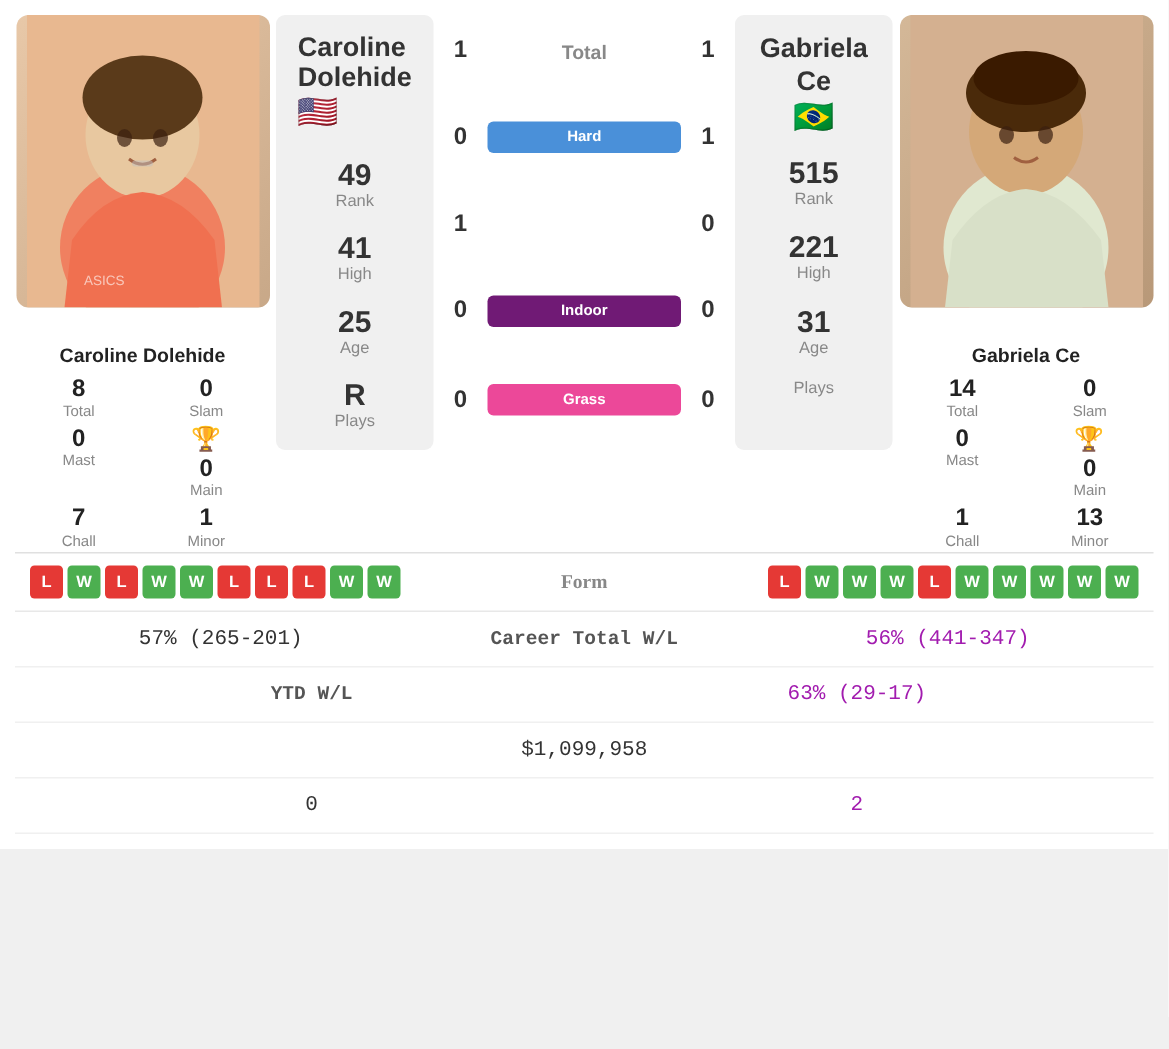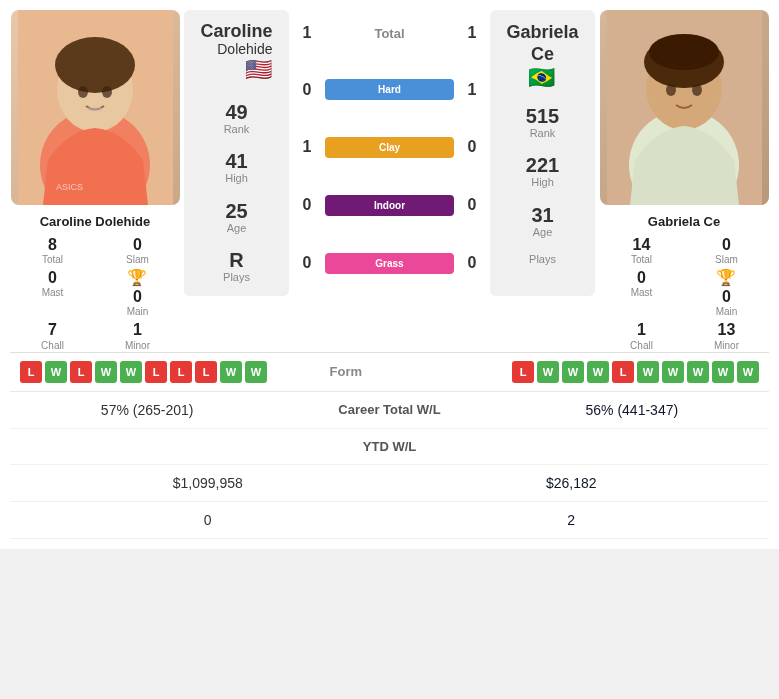--- a/index.html
+++ b/index.html
@@ -14,21 +14,21 @@
     .main-container {
       background: #fff;
       width: 779px;
       padding: 10px;
     }
 
     .player-name-label {
       font-size: 13px;
       font-weight: bold;
       text-align: right;
-      margin-top: 9px;
+      margin-top: 24px;
       color: #222;
     }
 
     .player-stats-grid {
       display: grid;
       grid-template-columns: 1fr 1fr;
       gap: 2px 8px;
       margin-top: 6px;
       width: 100%;
       padding: 0 4px;
@@ -121,24 +121,26 @@
     }
 
     .form-badges-right {
       display: flex;
       gap: 3px;
       flex: 1;
       justify-content: flex-end;
     }
 
     .form-label {
+      text-align: center;
       font-size: 13px;
       color: #888;
       width: 120px;
       font-weight: bold;
+      font-family: Liberation Serif, serif;
     }
 
     .form-badge {
       width: 22px;
       height: 22px;
       border-radius: 3px;
       display: flex;
       align-items: center;
       justify-content: center;
       color: #fff;
@@ -152,20 +154,21 @@
     
     .stats-section {
       border-top: 1px solid #e8e8e8;
     }
 
     .stats-row {
       display: flex;
       align-items: center;
       padding: 10px 16px;
       border-bottom: 1px solid #f0f0f0;
+      font-family: Liberation Mono, monospace;
     }
 
     .stats-row-label {
       flex: 1;
       text-align: center;
       font-size: 13px;
       font-weight: bold;
       color: #555;
     }
 
@@ -173,21 +176,21 @@
       flex: 1;
       text-align: center;
       font-size: 14px;
       color: #333;
     }
 
     .stats-row-value-right {
       flex: 1;
       text-align: center;
       font-size: 14px;
-      color: #0f172a;
+      color: #a21caf;
     }
 
     .player-photo-wrapper {
       position: relative;
       width: 169px;
       height: 195px;
       border-radius: 8px;
       overflow: hidden;
       background: linear-gradient(135deg, #e8c8a8 0%, #c8a888 100%);
       display: flex;
@@ -321,23 +324,23 @@
           <div class="stat-value">1</div>
           <div class="stat-label">Minor</div>
         </div>
       </div>
     </div>
 
     <div class="center-mid-section">
 
       <div class="left-detail-box">
 
-        <div style="text-align:right; margin-bottom:4px;">
+        <div style="text-align:left; margin-bottom:4px;">
           <div style="font-size:18px; font-weight:bold; color:#333; line-height:1.1;">Caroline</div>
-          <div style="font-size:14px; font-weight:normal; color:#333; line-height:1.1;margin-left:16px;">Dolehide</div>
+          <div style="font-size:18px; font-weight:bold; color:#333; line-height:1.1;">Dolehide</div>
           <div style="font-size:22px;">🇺🇸</div>
         </div>
         <div class="detail-item">
           <div class="detail-value">49</div>
           <div class="detail-label">Rank</div>
         </div>
         <div class="detail-item">
           <div class="detail-value">41</div>
           <div class="detail-label">High</div>
         </div>
@@ -360,21 +363,20 @@
         </div>
 
         <div class="surface-row">
           <div class="surface-score">0</div>
           <div class="surface-badge hard-badge">Hard</div>
           <div class="surface-score">1</div>
         </div>
 
         <div class="surface-row">
           <div class="surface-score">1</div>
-          <div class="surface-badge clay-badge">Clay</div>
           <div class="surface-score">0</div>
         </div>
 
         <div class="surface-row">
           <div class="surface-score">0</div>
           <div class="surface-badge indoor-badge">Indoor</div>
           <div class="surface-score">0</div>
         </div>
 
         <div class="surface-row">
@@ -488,24 +490,24 @@
   </div>
 
   <div class="stats-section">
     <div class="stats-row">
       <div class="stats-row-value-left">57% (265-201)</div>
       <div class="stats-row-label">Career Total W/L</div>
       <div class="stats-row-value-right">56% (441-347)</div>
     </div>
     <div class="stats-row">
       <div class="stats-row-label">YTD W/L</div>
+      <div class="stats-row-value-right">63% (29-17)</div>
     </div>
     <div class="stats-row">
       <div class="stats-row-value-left">$1,099,958</div>
-      <div class="stats-row-value-right">$26,182</div>
     </div>
     <div class="stats-row">
       <div class="stats-row-value-left">0</div>
       <div class="stats-row-value-right">2</div>
     </div>
   </div>
 
 </div>
 
 </body></html>

